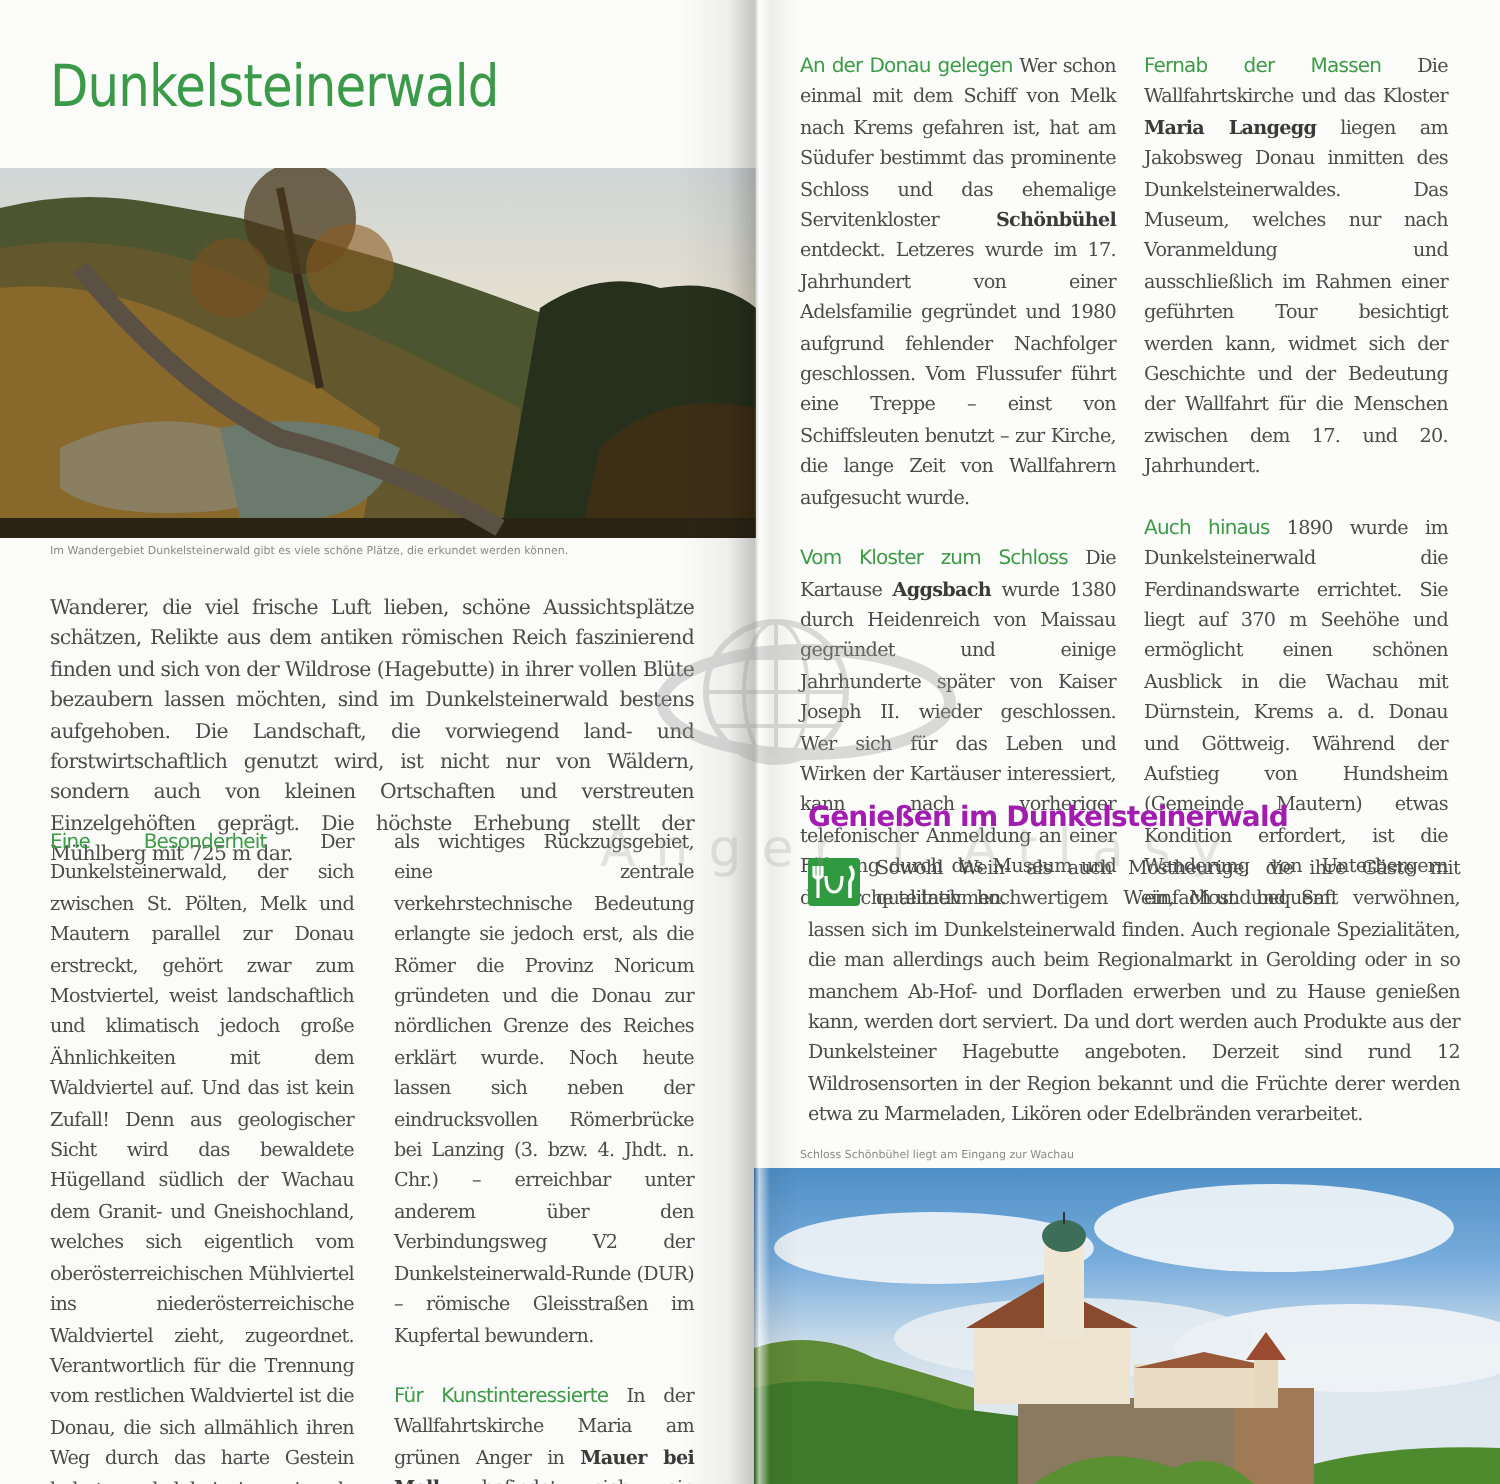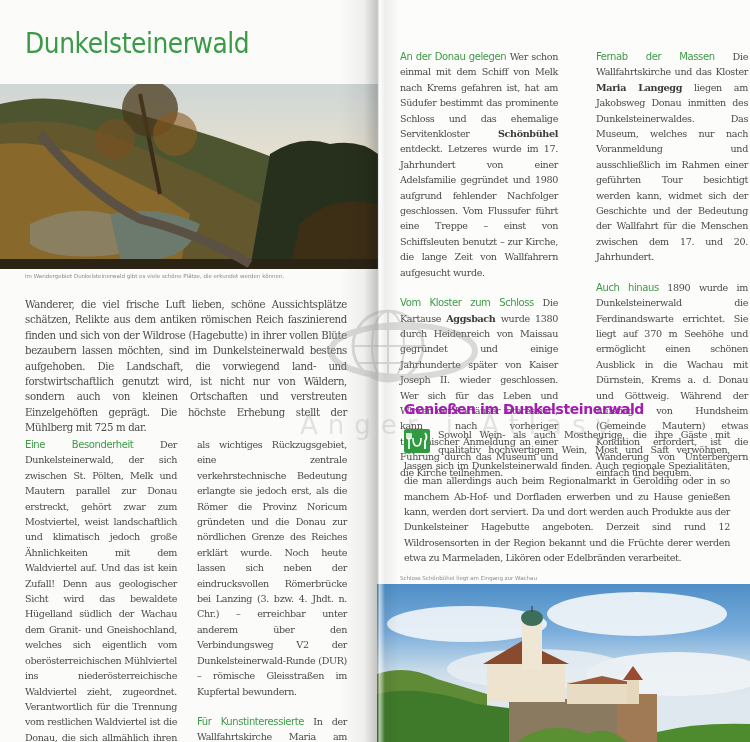--- a/index.html
+++ b/index.html
@@ -38,26 +38,26 @@
   }
   .caption-left { left: 25px; top: 273px; }
   .caption-right { left: 400px; top: 575px; }
 
   .intro {
     position: absolute; left: 25px; top: 297px; width: 322px;
     font-size: 10.2px; line-height: 15.4px; text-align: justify; color: #4b4b4b;
     letter-spacing: -0.35px;
   }
 
-  .col { position: absolute; font-size: 9.6px; line-height: 15.4px; text-align: justify; color: #4b4b4b; letter-spacing: -0.35px; margin-top: 23px; }
+  .col { position: absolute; font-size: 9.6px; line-height: 15.4px; text-align: justify; color: #4b4b4b; letter-spacing: -0.35px; }
   .col p { margin-bottom: 15px; }
   .col-l1 { left: 25px; top: 414px; width: 152px; }
   .col-l2 { left: 197px; top: 414px; width: 150px; }
   .col-r1 { left: 400px; top: 26px; width: 158px; }
-  .col-r2 { left: 596px; top: 26px; width: 152px; }
+  .col-r2 { left: 572px; top: 26px; width: 152px; }
 
   .kicker {
     font-family: "DejaVu Sans", sans-serif; color: #3d9a46;
     font-size: 10px; letter-spacing: -0.4px;
   }
   .bold { font-weight: bold; color: #3a3a3a; }
 
   .section-heading {
     position: absolute; left: 404px; top: 401px;
     font-family: "DejaVu Sans", sans-serif; font-size: 14px; color: #a21caf;

